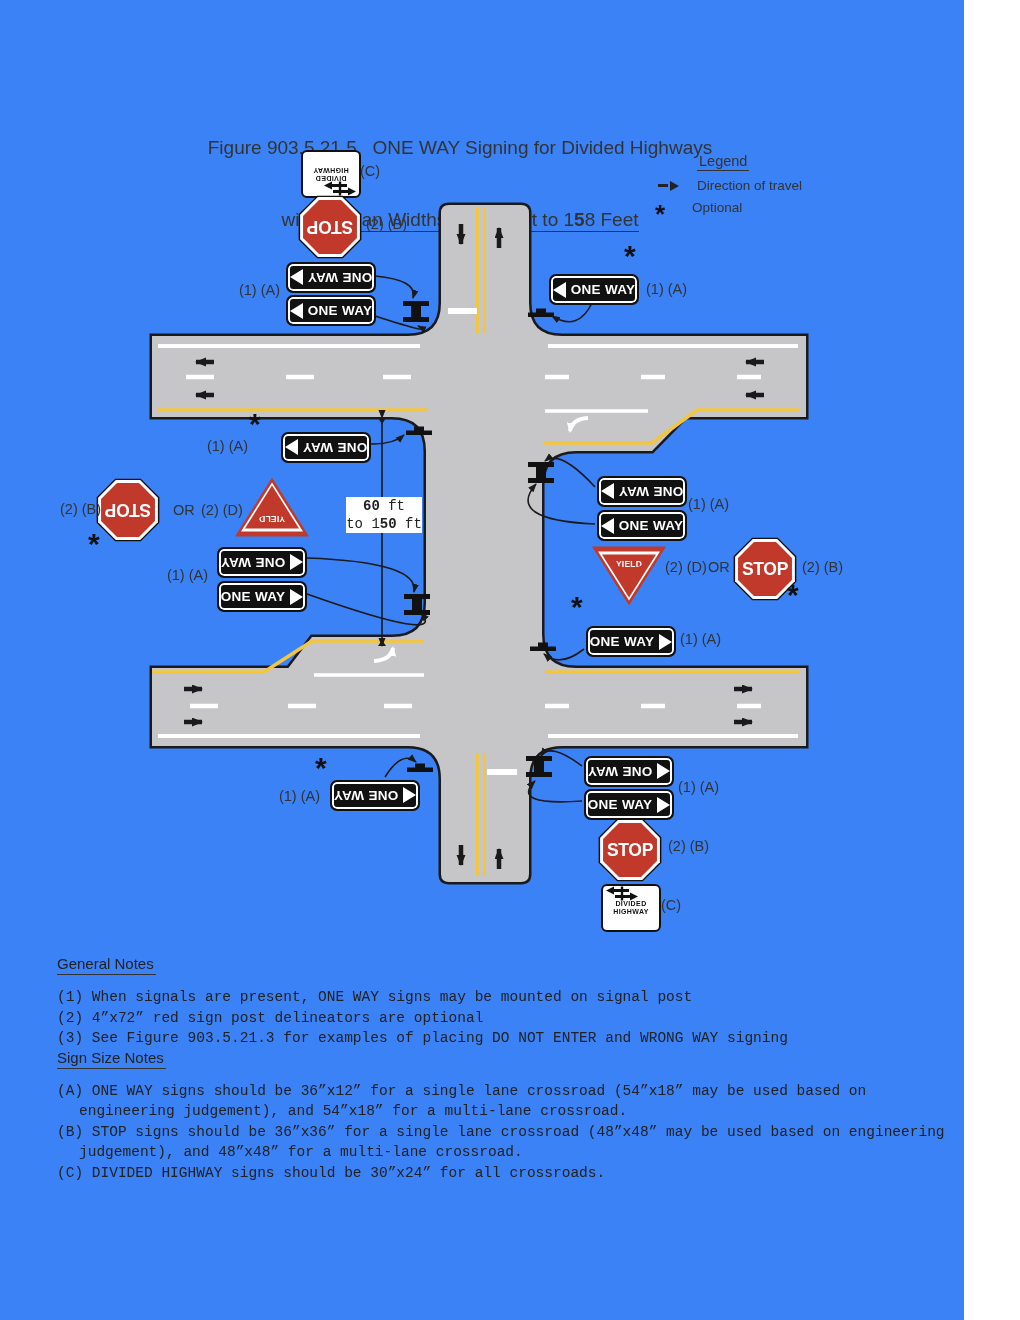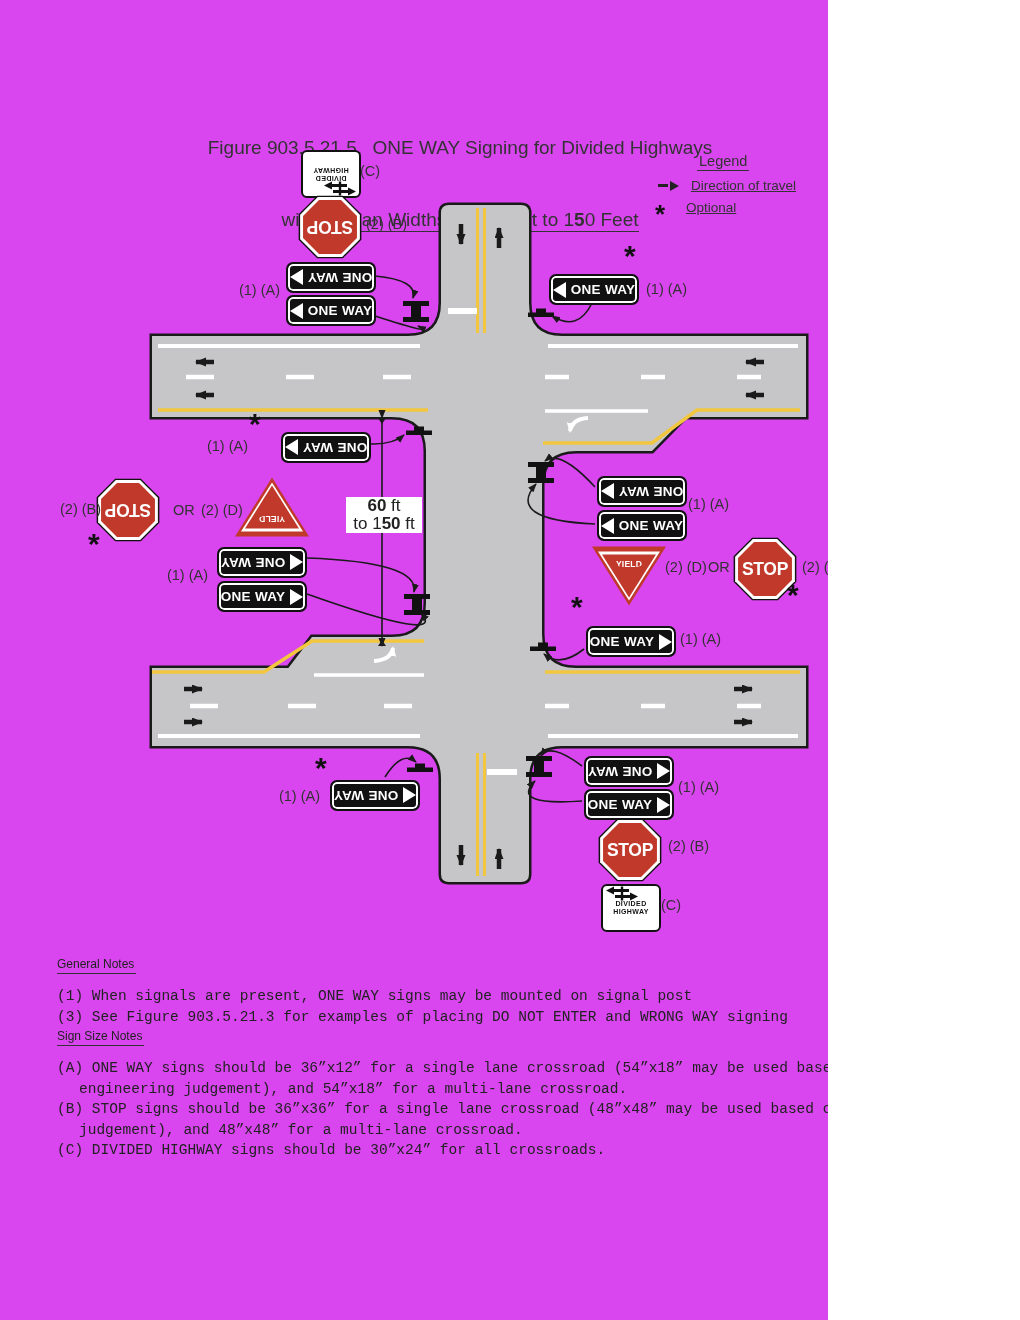--- a/index.html
+++ b/index.html
@@ -1,32 +1,32 @@
 <!DOCTYPE html>
 <html><head>
 <meta charset="utf-8">
 <style>
   html,body{margin:0;padding:0;background:#fff;}
-  #page{position:relative;width:828px;height:1320px;background:#d946ef;overflow:hidden;
+  #page{position:relative;width:964px;height:1320px;background:#3b82f6;overflow:hidden;
         font-family:"Liberation Sans",sans-serif;color:#222;}
   
   #title{position:absolute;left:0;top:88px;width:920px;text-align:center;line-height:24px;
          font-size:19px;color:#333;white-space:pre-wrap;}
   #title .u{border-bottom:1.6px solid #333;padding-bottom:1px;}
   #title b{font-weight:bold;}
   
   #legend{position:absolute;left:655px;top:153px;width:180px;font-size:13.5px;color:#333;}
   #legend .lg-head{display:inline-block;margin-left:42px;font-size:14.5px;
                    border-bottom:1.4px solid #333;padding:0 2px 1px 2px;}
   .lg-row{display:flex;align-items:center;margin-top:7px;height:15px;}
   .lg-arrow{width:0;height:0;border:5px solid transparent;border-left:9px solid #222;margin-left:2px;}
   .lg-bar{width:10px;height:3.5px;background:#222;margin-left:3px;}
   .lg-star{width:24px;font-size:26px;font-weight:bold;line-height:10px;color:#111;
            position:relative;top:6px;}
-  .lg-row span.lbl{margin-left:7px;text-decoration:underline;}
+  .lg-row span.lbl{margin-left:13px;}
   
   #diagram{position:absolute;left:0;top:0;width:1020px;height:960px;}
   #diagram svg{position:absolute;left:0;top:0;}
   
   .ow{position:absolute;width:86px;height:27px;background:#111;border:2px solid #111;
       border-radius:7px;box-shadow:inset 0 0 0 2px #fff;display:flex;align-items:center;
       justify-content:center;gap:5px;color:#fff;font-weight:bold;font-size:13.5px;
       letter-spacing:.3px;z-index:3;}
   .tri-l{width:0;height:0;border-top:8px solid transparent;border-bottom:8px solid transparent;
          border-right:13px solid #fff;}
@@ -52,38 +52,38 @@
   .dh{position:absolute;width:56px;height:44px;background:#fff;border:2.5px solid #111;
       border-radius:6px;display:flex;flex-direction:column;align-items:center;
       justify-content:center;z-index:3;}
   .dh span{font-size:7px;font-weight:bold;color:#111;letter-spacing:.4px;line-height:8px;}
   
   .lab{position:absolute;font-size:14.5px;color:#333;z-index:4;white-space:nowrap;}
   .lab.ra{text-align:right;}
   .star{position:absolute;font-size:30px;font-weight:bold;color:#111;line-height:16px;z-index:4;}
   
   #dimtext{position:absolute;left:346px;top:497px;width:76px;text-align:center;background:#fff;
-           font-size:17px;color:#222;line-height:18px;z-index:4;}
+           font-size:14px;color:#222;line-height:18px;z-index:4;font-family:Liberation Mono, monospace;}
   #dimtext b{font-weight:bold;}
   
   #notes{position:absolute;left:57px;top:955px;width:905px;font-size:14.5px;color:#222;}
-  .nhead{display:inline-block;font-size:12px;border-bottom:1.4px solid #333;
+  .nhead{display:inline-block;font-size:15px;border-bottom:1.4px solid #333;
          padding:0 2px 2px 0;margin-bottom:12px;}
   .nitem{line-height:20.5px;padding-left:22px;text-indent:-22px;font-family:Liberation Mono, monospace;}
   #size-notes{}
   #size-notes .nitem{margin-top:0;}
 </style>
 </head>
 <body>
 
 <div id="page">
 
   <div id="title">
     <div>Figure 903.5.21.5,  ONE WAY Signing for Divided Highways</div>
-    <div><span>with </span><span class="u"><span>Median Widths of </span><b>6</b><span>0 Feet to 1</span><b>5</b><span>0 Feet</span></span></div>
+    <div><span>with </span><span class="u"><span>Median Widths of </span><b>6</b><span>0 Feet to 1</span><b>5</b><span>8 Feet</span></span></div>
   </div>
 
   <div id="legend">
     <span class="lg-head">Legend</span>
     <div class="lg-row">
       <span class="lg-bar"></span>
       <span class="lg-arrow"></span>
       <span class="lbl">Direction of travel</span>
     </div>
     <div class="lg-row">
@@ -334,20 +334,21 @@
 
     <div id="dimtext">
       <div><b>60</b><span> ft</span></div>
       <div><span>to 1</span><b>50</b><span> ft</span></div>
     </div>
   </div>
 
   <div id="notes">
     <div><span class="nhead">General Notes</span></div>
     <div class="nitem">(1) When signals are present, ONE WAY signs may be mounted on signal post</div>
+    <div class="nitem">(2) 4”x72” red sign post delineators are optional</div>
     <div class="nitem">(3) See Figure 903.5.21.3 for examples of placing DO NOT ENTER and WRONG WAY signing</div>
     <div id="size-notes">
       <div><span class="nhead">Sign Size Notes</span></div>
       <div class="nitem">(A) ONE WAY signs should be 36”x12” for a single lane crossroad (54”x18” may be used based on engineering judgement), and 54”x18” for a multi-lane crossroad.</div>
       <div class="nitem">(B) STOP signs should be 36”x36” for a single lane crossroad (48”x48” may be used based on engineering judgement), and 48”x48” for a multi-lane crossroad.</div>
       <div class="nitem">(C) DIVIDED HIGHWAY signs should be 30”x24” for all crossroads.</div>
     </div>
   </div>
 
 </div>

